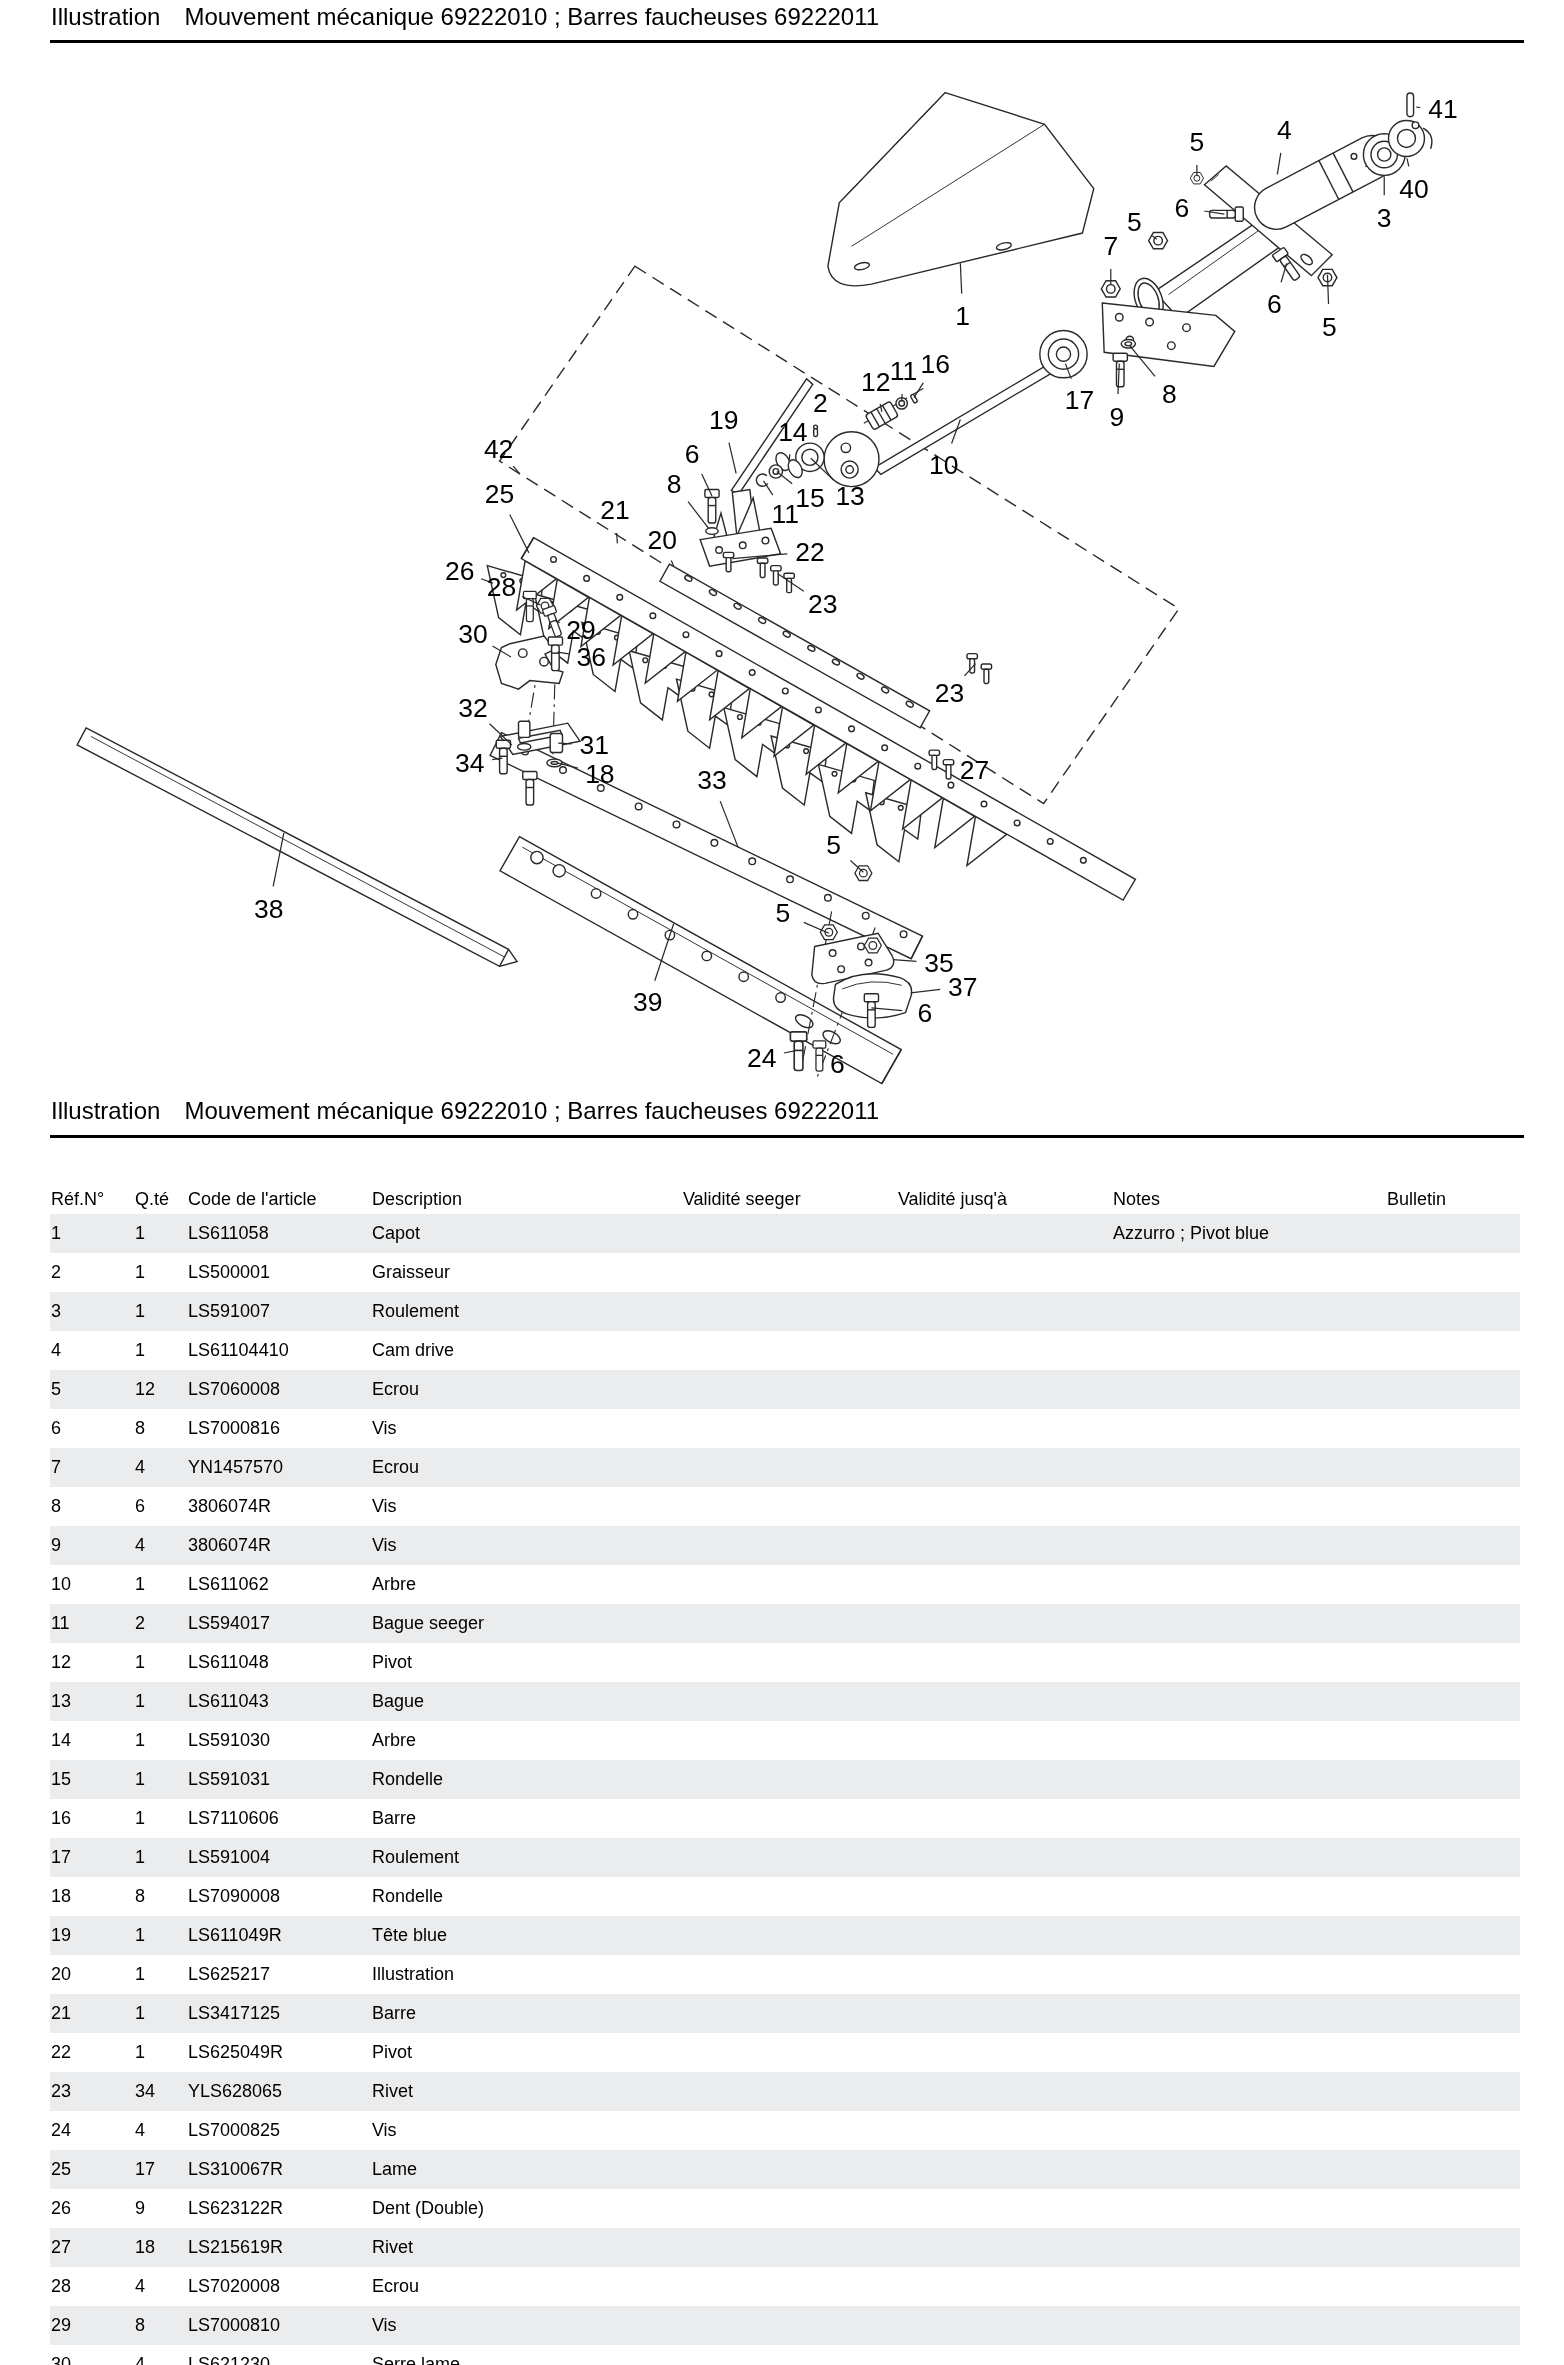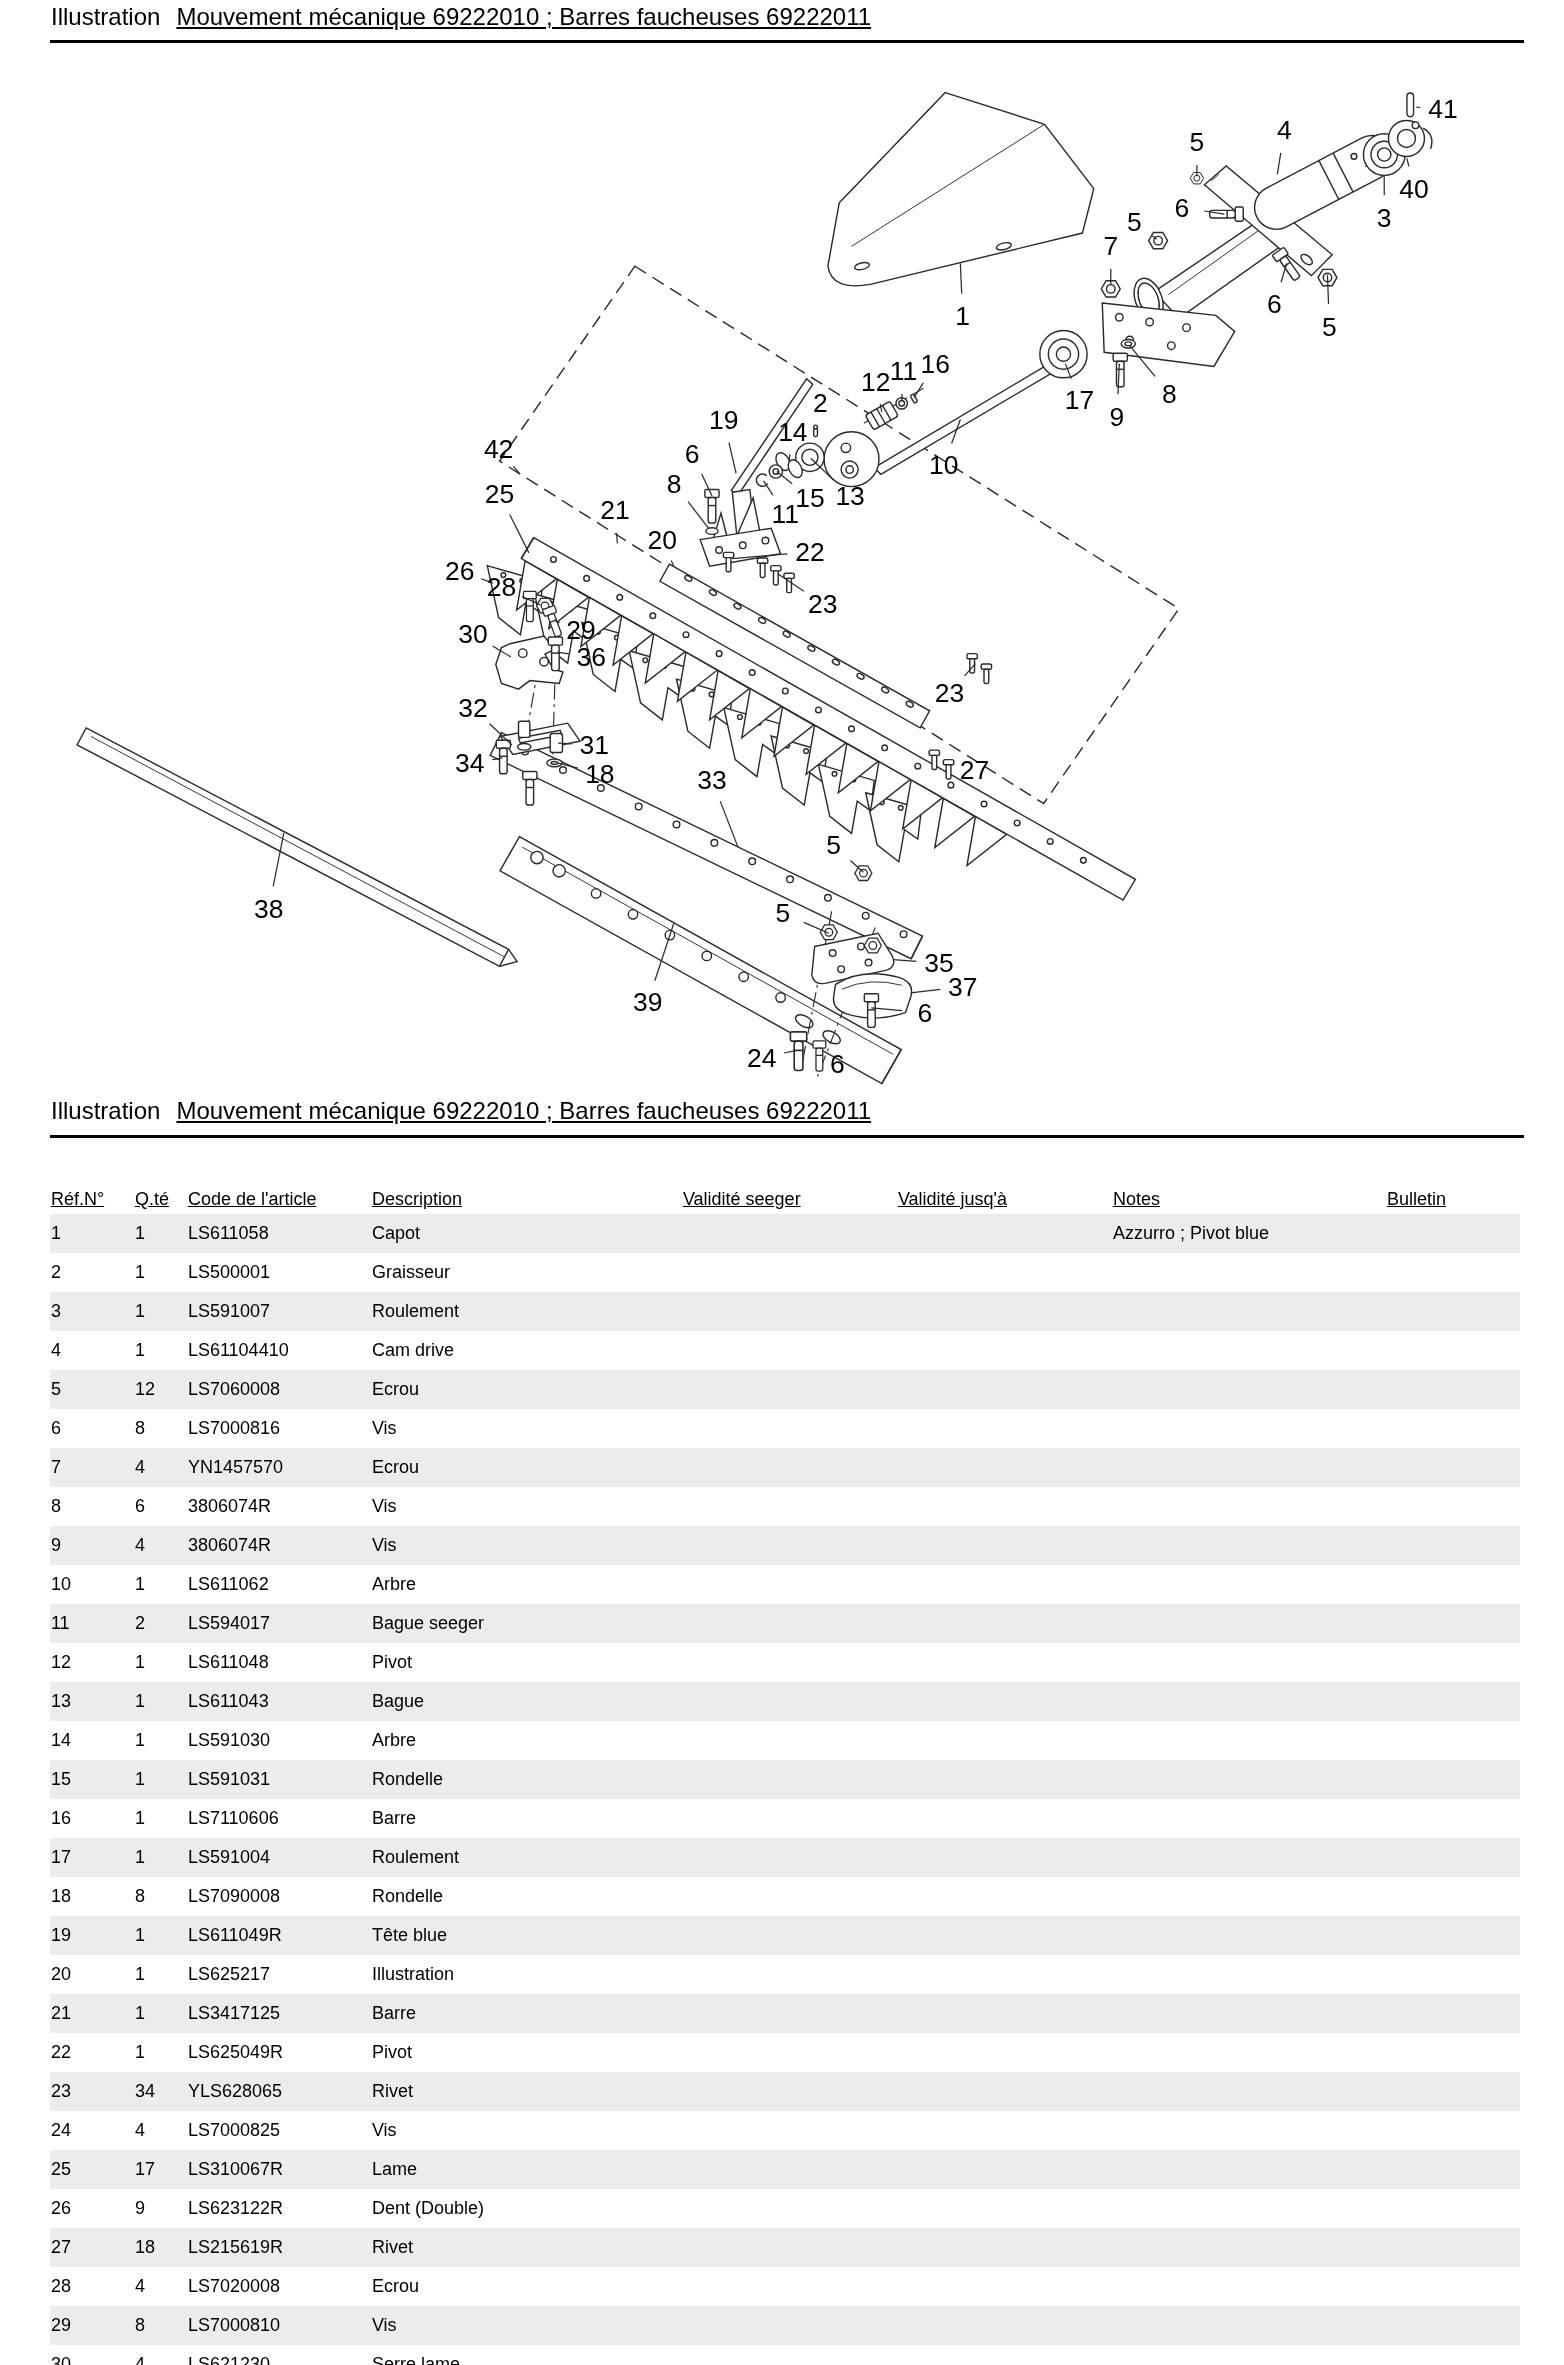--- a/index.html
+++ b/index.html
@@ -1,36 +1,36 @@
 <!DOCTYPE html>
 <html style="--row-alt: #ebecee;font-size:7.6px"><head>
 <meta charset="utf-8">
 <style>
   html,body{margin:0;padding:0;background:#fff;}
   .page{position:relative;width:1564px;height:2851px;background:#fff;overflow:hidden;
         font-family:"Liberation Sans",sans-serif;color:#000;}
   .ptitle{position:absolute;left:51px;font-size:24px;line-height:28px;white-space:nowrap;color:#000;}
-  .ptitle .tmain{margin-left:16px;text-decoration:underline;}
+  .ptitle .tmain{margin-left:24px;}
   .rule{position:absolute;left:50px;width:1474px;background:#000;}
   #rule1{top:40px;height:3.3px;}
   #rule2{top:1135px;height:3.3px;}
   #title1{top:2.8px;}
   #title2{top:1097px;}
   svg.diagram{position:absolute;left:0;top:45px;}
   svg.diagram .ln{stroke:#2a2a2a;stroke-width:3;fill:none;}
   svg.diagram .w{fill:#ffffff;}
   svg.diagram .dash{stroke-dasharray:28 16;}
   svg.diagram .ddot{stroke-dasharray:32 10 6 10;stroke-width:2.4;}
   svg.diagram .thin{stroke-width:2;}
   .callout{font-family:"Liberation Sans",sans-serif;font-size:56px;fill:#000;
            text-anchor:middle;dominant-baseline:central;}
   .leader{stroke:#2a2a2a;stroke-width:2.6;fill:none;}
   .thead,.trow{display:grid;grid-template-columns:84px 53px 184px 311px 215px 215px 274px 133px;
                font-size:18px;align-items:center;}
-  .thead{position:absolute;left:50px;top:1185px;width:1470px;height:29px;text-decoration:underline;}
+  .thead{position:absolute;left:50px;top:1185px;width:1470px;height:29px;}
   .tbody{position:absolute;left:50px;top:1214px;width:1470px;}
   .trow{height:39px;}
   .trow.alt{background:var(--row-alt,#ebecee);}
   .cell{padding-left:0.9px;white-space:nowrap;overflow:hidden;}
 </style>
 </head>
 <body>
 
 <div class="page">
 

